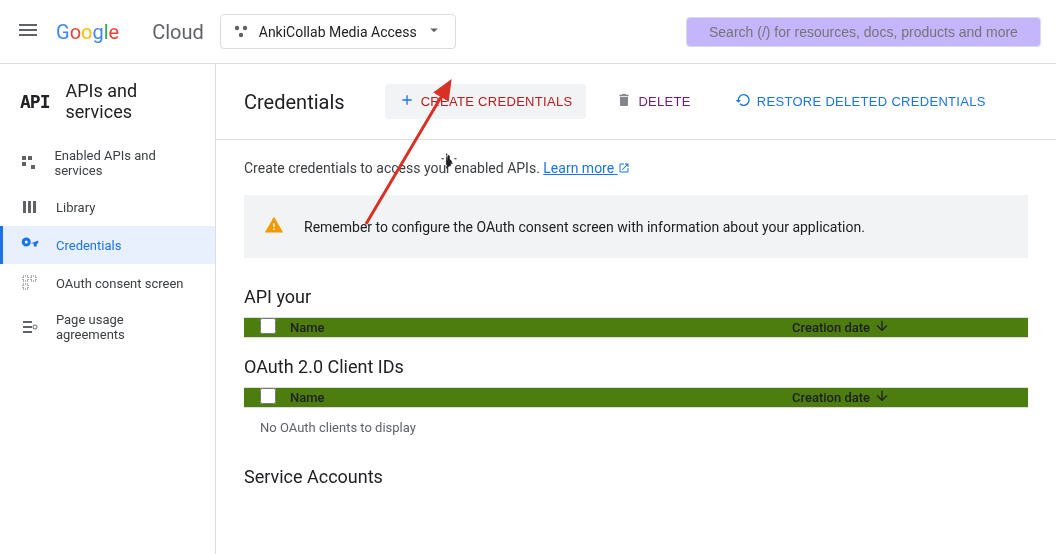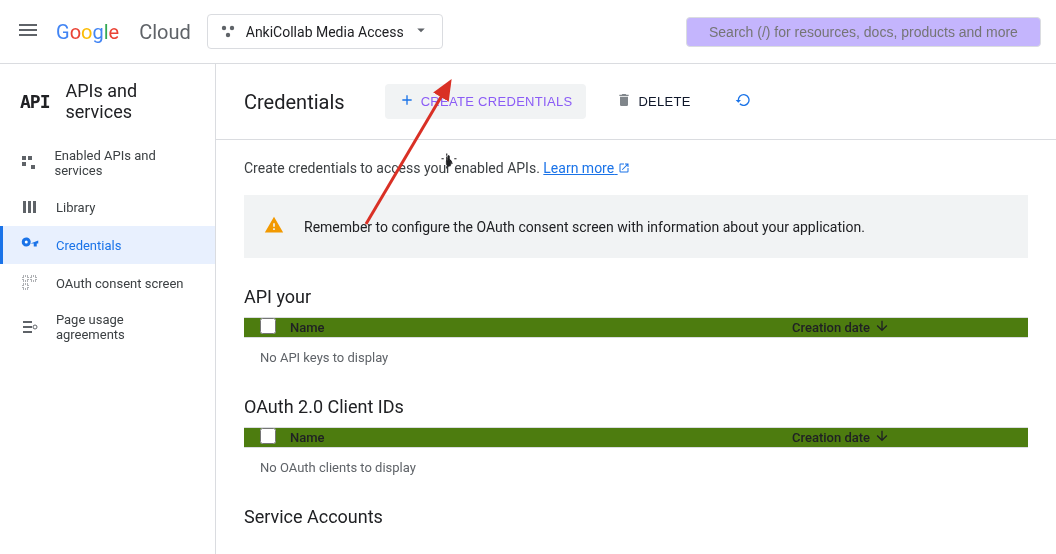--- a/index.html
+++ b/index.html
@@ -1,40 +1,40 @@
 <!DOCTYPE html>
 <html><head>
 <meta charset="utf-8">
 <style>
 * { box-sizing: border-box; margin: 0; padding: 0; }
 body { font-family: 'Google Sans', Roboto, Arial, sans-serif; font-size: 14px; color: #202124; background: #fff; }
 .topbar { display: flex; align-items: center; height: 64px; padding: 0 16px; border-bottom: 1px solid #dadce0; gap: 16px; }
 .hamburger { cursor: pointer; color: #5f6368; }
-.logo { display: flex; align-items: center; gap: 0; font-size: 20px; }
+.logo { display: flex; align-items: center; gap: 13px; font-size: 20px; }
 .logo .g1 { color: #4285f4; } .logo .g2 { color: #ea4335; } .logo .g3 { color: #fbbc04; }
 .logo .g4 { color: #4285f4; } .logo .g5 { color: #34a853; } .logo .g6 { color: #ea4335; }
 .logo .cloud { color: #5f6368; margin-left: 20px; font-weight: 400; }
 .project-selector { display: flex; align-items: center; border: 1px solid #dadce0; border-radius: 4px; padding: 6px 12px; gap: 8px; cursor: pointer; }
 .proj-icon { display: inline-flex; width: 18px; height: 18px; }
 .searchbox { margin-left: auto; display: flex; align-items: center; border: 1px solid #dadce0; border-radius: 4px; padding: 6px 22px; width: 355px; background: #c4b5fd; position: relative; right: -1px; }
 .searchbox input { border: none; background: transparent; outline: none; width: 100%; font-size: 14px; color: #5f6368; }
 .main-layout { display: flex; height: calc(100vh - 64px); }
 .sidebar { width: 216px; border-right: 1px solid #dadce0; padding-top: 0; }
 .sidebar-header { display: flex; align-items: center; gap: 16px; padding: 16px 20px; font-size: 18px; font-weight: 400; }
 .api-icon { font-family: monospace; font-weight: bold; letter-spacing: -1px; }
 .sidebar-item { display: flex; align-items: center; gap: 16px; padding: 10px 20px; cursor: pointer; color: #3c4043; font-size: 13px; }
 .sidebar-item.active { background: #e8f0fe; color: #1a73e8; border-left: 3px solid #1a73e8; padding-left: 17px; }
 .sidebar-item .icon { width: 20px; display: inline-flex; justify-content: center; color: #5f6368; }
 .sidebar-item.active .icon { color: #1a73e8; }
 .content { flex: 1; overflow: auto; }
 .content-header { display: flex; align-items: center; gap: 16px; padding: 20px 28px; border-bottom: 1px solid #dadce0; position: relative; }
 .content-header h1 { font-size: 20px; font-weight: 400; margin-right: 24px; }
 .btn { display: inline-flex; align-items: center; gap: 6px; padding: 8px 14px; border-radius: 4px; font-size: 13px; font-weight: 500; letter-spacing: 0.3px; cursor: pointer; border: none; background: transparent; }
-.btn.create { background: #f1f3f4; color: #8b5cf6; }
-.btn.delete { color: #0f172a; }
+.btn.create { background: #f1f3f4; color: #b91c1c; }
+.btn.delete { color: #701a75; }
 .btn.restore { color: #1a73e8; }
 .body-area { padding: 20px 28px; }
 .subtext { color: #3c4043; margin-bottom: 18px; }
 .subtext a { color: #1a73e8; text-decoration: underline; }
 .warning { display: flex; align-items: center; gap: 20px; background: #f1f3f4; padding: 20px 20px; margin-bottom: 28px; }
 .section-title { font-size: 18px; font-weight: 400; margin: 18px 0 10px; }
 .table-head { display: flex; align-items: center; background: #4d7c0f; border-top: 1px solid #dadce0; border-bottom: 1px solid #dadce0; padding: 0 16px; font-size: 13px; font-weight: 500; color: #202124; justify-content: space-between; }
 .table-head .chk { width: 30px; }
 .table-head .col-name { flex: 1; }
 .table-head .col-date { width: 220px; display: flex; align-items: center; gap: 4px; }
@@ -148,20 +148,21 @@
       <button class="btn delete">
         <span><svg width="16" height="16" viewBox="0 0 24 24">
               <path fill="#80868b" d="M6 19a2 2 0 0 0 2 2h8a2 2 0 0 0 2-2V7H6zM19 4h-3.5l-1-1h-5l-1 1H5v2h14z"></path>
             </svg></span>
         <span>DELETE</span>
       </button>
       <button class="btn restore">
         <span><svg width="16" height="16" viewBox="0 0 24 24">
               <path fill="#1a73e8" d="M13 3a9 9 0 0 0-9 9H1l4 4 4-4H6a7 7 0 1 1 2.05 4.95l-1.41 1.41A9 9 0 1 0 13 3z"></path>
             </svg></span>
+        <span>RESTORE DELETED CREDENTIALS</span>
       </button>
       <svg class="arrow-annotation" width="240" height="180" style="left:120px; top:0;">
         <defs>
             <marker id="ah" markerWidth="10" markerHeight="10" refX="2" refY="3" orient="auto">
               <path d="M0,0 L0,6 L7,3 z" fill="#d93025"></path>
             </marker>
           </defs>
         <line x1="30" y1="160" x2="108" y2="28" stroke="#d93025" stroke-width="3" marker-end="url(#ah)"></line>
       </svg>
       <span class="cursor-pointer">
@@ -192,21 +193,20 @@
       <div class="table-head">
         <span class="chk"><input type="checkbox" style=""></span>
         <span class="col-name">Name</span>
         <span class="col-date">
           <span>Creation date</span>
           <span><svg width="16" height="16" viewBox="0 0 24 24">
                 <path fill="#202124" d="M20 12l-1.41-1.41L13 16.17V4h-2v12.17l-5.58-5.59L4 12l8 8 8-8z"></path>
               </svg></span>
         </span>
       </div>
-      <div class="empty-row">No API keys to display</div>
 
       <div class="section-title">OAuth 2.0 Client IDs</div>
       <div class="table-head">
         <span class="chk"><input type="checkbox" style=""></span>
         <span class="col-name">Name</span>
         <span class="col-date">
           <span>Creation date</span>
           <span><svg width="16" height="16" viewBox="0 0 24 24">
                 <path fill="#202124" d="M20 12l-1.41-1.41L13 16.17V4h-2v12.17l-5.58-5.59L4 12l8 8 8-8z"></path>
               </svg></span>

